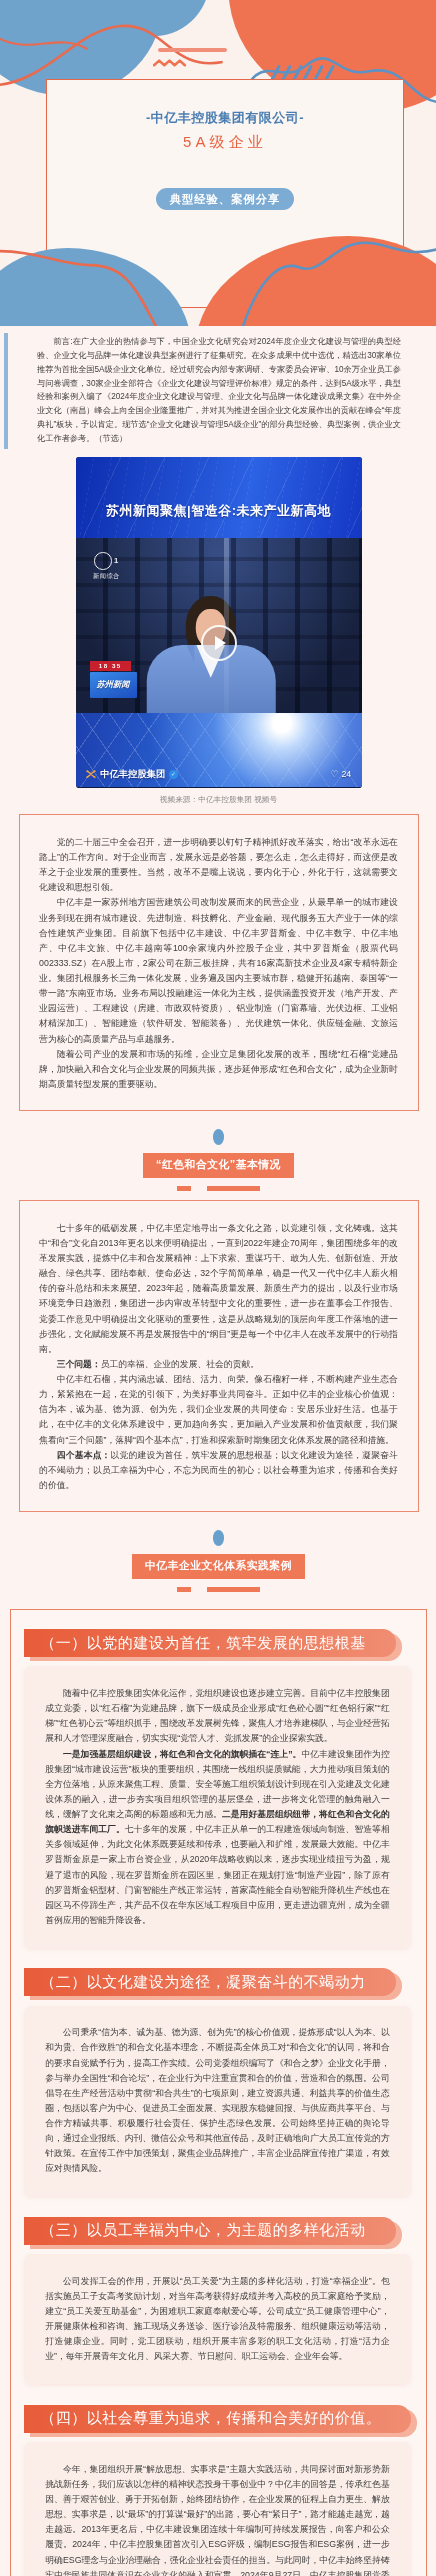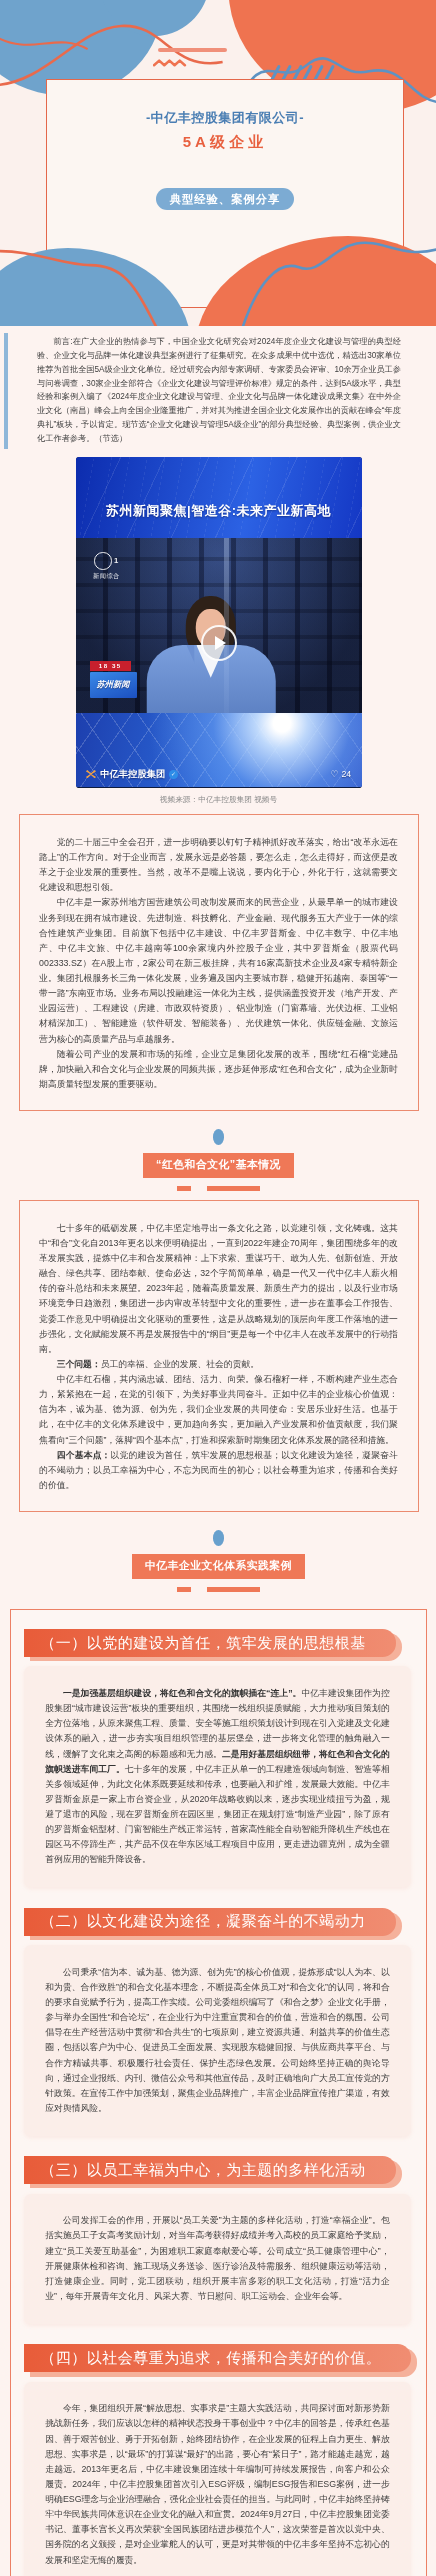--- a/index.html
+++ b/index.html
@@ -17,21 +17,21 @@
   .hero-svg{position:absolute;left:0;pointer-events:none;}
   .hero-svg.top{top:0;}
   .hero-svg.bottom{bottom:0;}
   .mini-bar{position:absolute;left:158px;top:48px;width:69px;height:4.1px;border-radius:2.1px;background:#f0907a;}
   .zigzag{position:absolute;left:153px;top:58px;}
   .hatch{position:absolute;left:273px;top:64px;display:flex;gap:8.2px;transform:rotate(0deg);}
   .hatch span{display:block;width:2.6px;height:21.6px;background:#5d93c4;border-radius:1.5px;transform:rotate(28deg);}
   .hero-card{position:absolute;left:46px;top:79px;width:358px;height:229px;background:#fcf6f2;border:1px solid #e4674a;box-sizing:border-box;text-align:center;}
   .hero-company{margin-top:29px;font-size:13px;font-weight:bold;color:#4a7eb3;letter-spacing:0.5px;}
   .hero-title1{margin-top:37px;font-size:16px;font-weight:bold;color:#e8603f;letter-spacing:3.1px;}
-  .hero-title2{margin-top:6.2px;font-size:15px;font-weight:bold;color:#e8603f;letter-spacing:4.1px;}
+  .hero-title2{margin-top:6.2px;font-size:15px;font-weight:normal;color:#e8603f;letter-spacing:4.1px;}
   .hero-badge{display:inline-block;margin-top:36px;background:#7cabd3;color:#fff;font-size:11.3px;font-weight:bold;letter-spacing:1px;padding:3.6px 13.4px;border-radius:11.3px;}
 
   
   .foreword{margin:7.2px 18.5px 0 4.1px;border-left:4.1px solid #8fb7d9;padding:2.1px 17.5px 3.1px 29px;}
   .foreword p{margin:0;font-size:8.2px;line-height:1.68;color:#3f3f3f;text-align:justify;text-indent:2em;}
 
   
   .video-card{position:relative;width:286px;height:331px;margin:8.2px auto 0;border-radius:3.1px;overflow:hidden;background:#0d1b3e;cursor:pointer;}
   .v-titleband{position:relative;height:81px;background:
       repeating-linear-gradient(115deg,rgba(255,255,255,.10) 0 1px,transparent 1px 40px),
@@ -202,20 +202,21 @@
       </div>
   </div>
 
   <section class="bigbox">
 
     <div class="pill">
       <span class="pill-shadow"></span>
       <div class="pill-body">（一）以党的建设为首任，筑牢发展的思想根基</div>
     </div>
     <div class="sub-card">
+      <p>随着中亿丰控股集团实体化运作，党组织建设也逐步建立完善。目前中亿丰控股集团成立党委，以“红石榴”为党建品牌，旗下一级成员企业形成“红色砼心圆”“红色铝行家”“红梯”“红色初心云”等组织抓手，围绕改革发展树先锋，聚焦人才培养建梯队，与企业经营拓展和人才管理深度融合，切实实现“党管人才、党抓发展”的企业探索实践。</p>
       <p><b>一是加强基层组织建设，将红色和合文化的旗帜插在“连上”。</b><span>中亿丰建设集团作为控股集团“城市建设运营”板块的重要组织，其围绕一线组织提质赋能，大力推动项目策划的全方位落地，从原来聚焦工程、质量、安全等施工组织策划设计到现在引入党建及文化建设体系的融入，进一步夯实项目组织管理的基层堡垒，进一步将文化管理的触角融入一线，缓解了文化束之高阁的标题感和无力感。</span><b>二是用好基层组织纽带，将红色和合文化的旗帜送进车间工厂。</b><span>七十多年的发展，中亿丰正从单一的工程建造领域向制造、智造等相关多领域延伸，为此文化体系既要延续和传承，也要融入和扩维，发展最大效能。中亿丰罗普斯金原是一家上市台资企业，从2020年战略收购以来，逐步实现业绩扭亏为盈，规避了退市的风险，现在罗普斯金所在园区里，集团正在规划打造“制造产业园”，除了原有的罗普斯金铝型材、门窗智能生产线正常运转，首家高性能全自动智能升降机生产线也在园区马不停蹄生产，其产品不仅在华东区域工程项目中应用，更走进边疆克州，成为全疆首例应用的智能升降设备。</span></p>
     </div>
 
     <div class="pill">
       <span class="pill-shadow"></span>
       <div class="pill-body">（二）以文化建设为途径，凝聚奋斗的不竭动力</div>
     </div>
     <div class="sub-card">
       <p>公司秉承“信为本、诚为基、德为源、创为先”的核心价值观，提炼形成“以人为本、以和为贵、合作致胜”的和合文化基本理念，不断提高全体员工对“和合文化”的认同，将和合的要求自觉赋予行为，提高工作实绩。公司党委组织编写了《和合之梦》企业文化手册，参与举办全国性“和合论坛”，在企业行为中注重宣贯和合的价值，营造和合的氛围。公司倡导在生产经营活动中贯彻“和合共生”的七项原则，建立资源共通、利益共享的价值生态圈，包括以客户为中心、促进员工全面发展、实现股东稳健回报、与供应商共享平台、与合作方精诚共事、积极履行社会责任、保护生态绿色发展。公司始终坚持正确的舆论导向，通过企业报纸、内刊、微信公众号和其他宣传品，及时正确地向广大员工宣传党的方针政策。在宣传工作中加强策划，聚焦企业品牌推广，丰富企业品牌宣传推广渠道，有效应对舆情风险。</p>
     </div>

